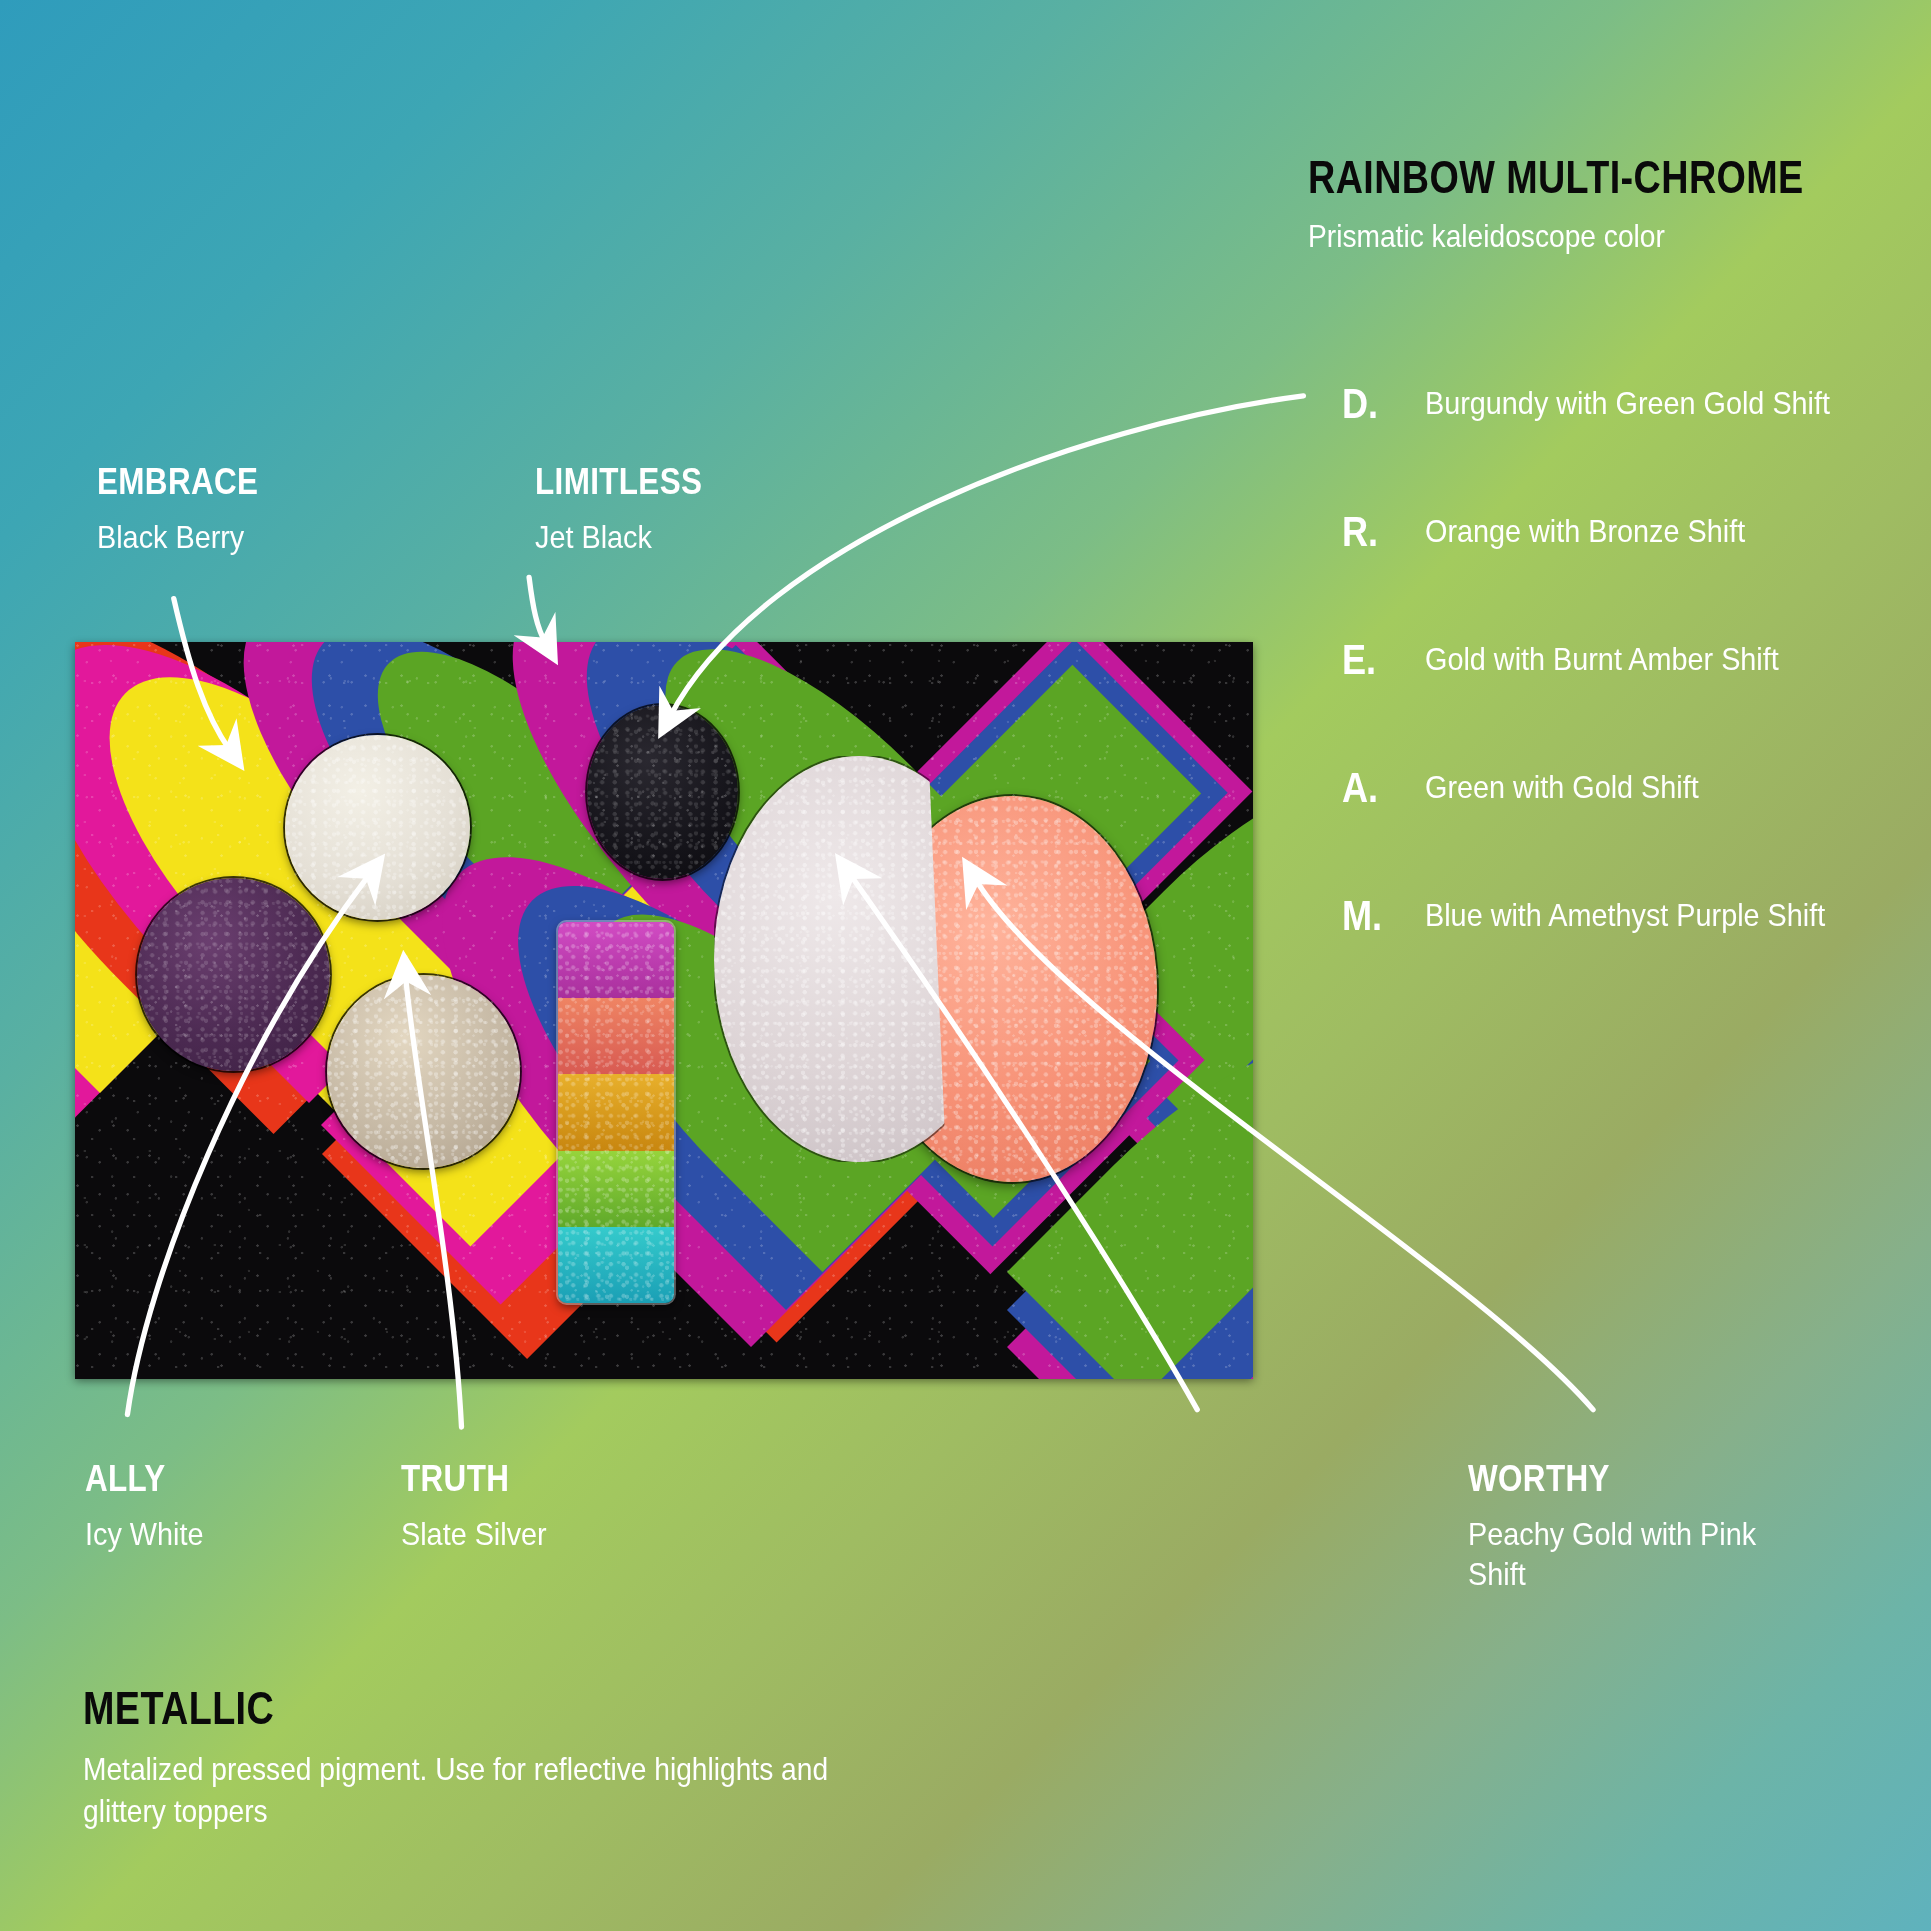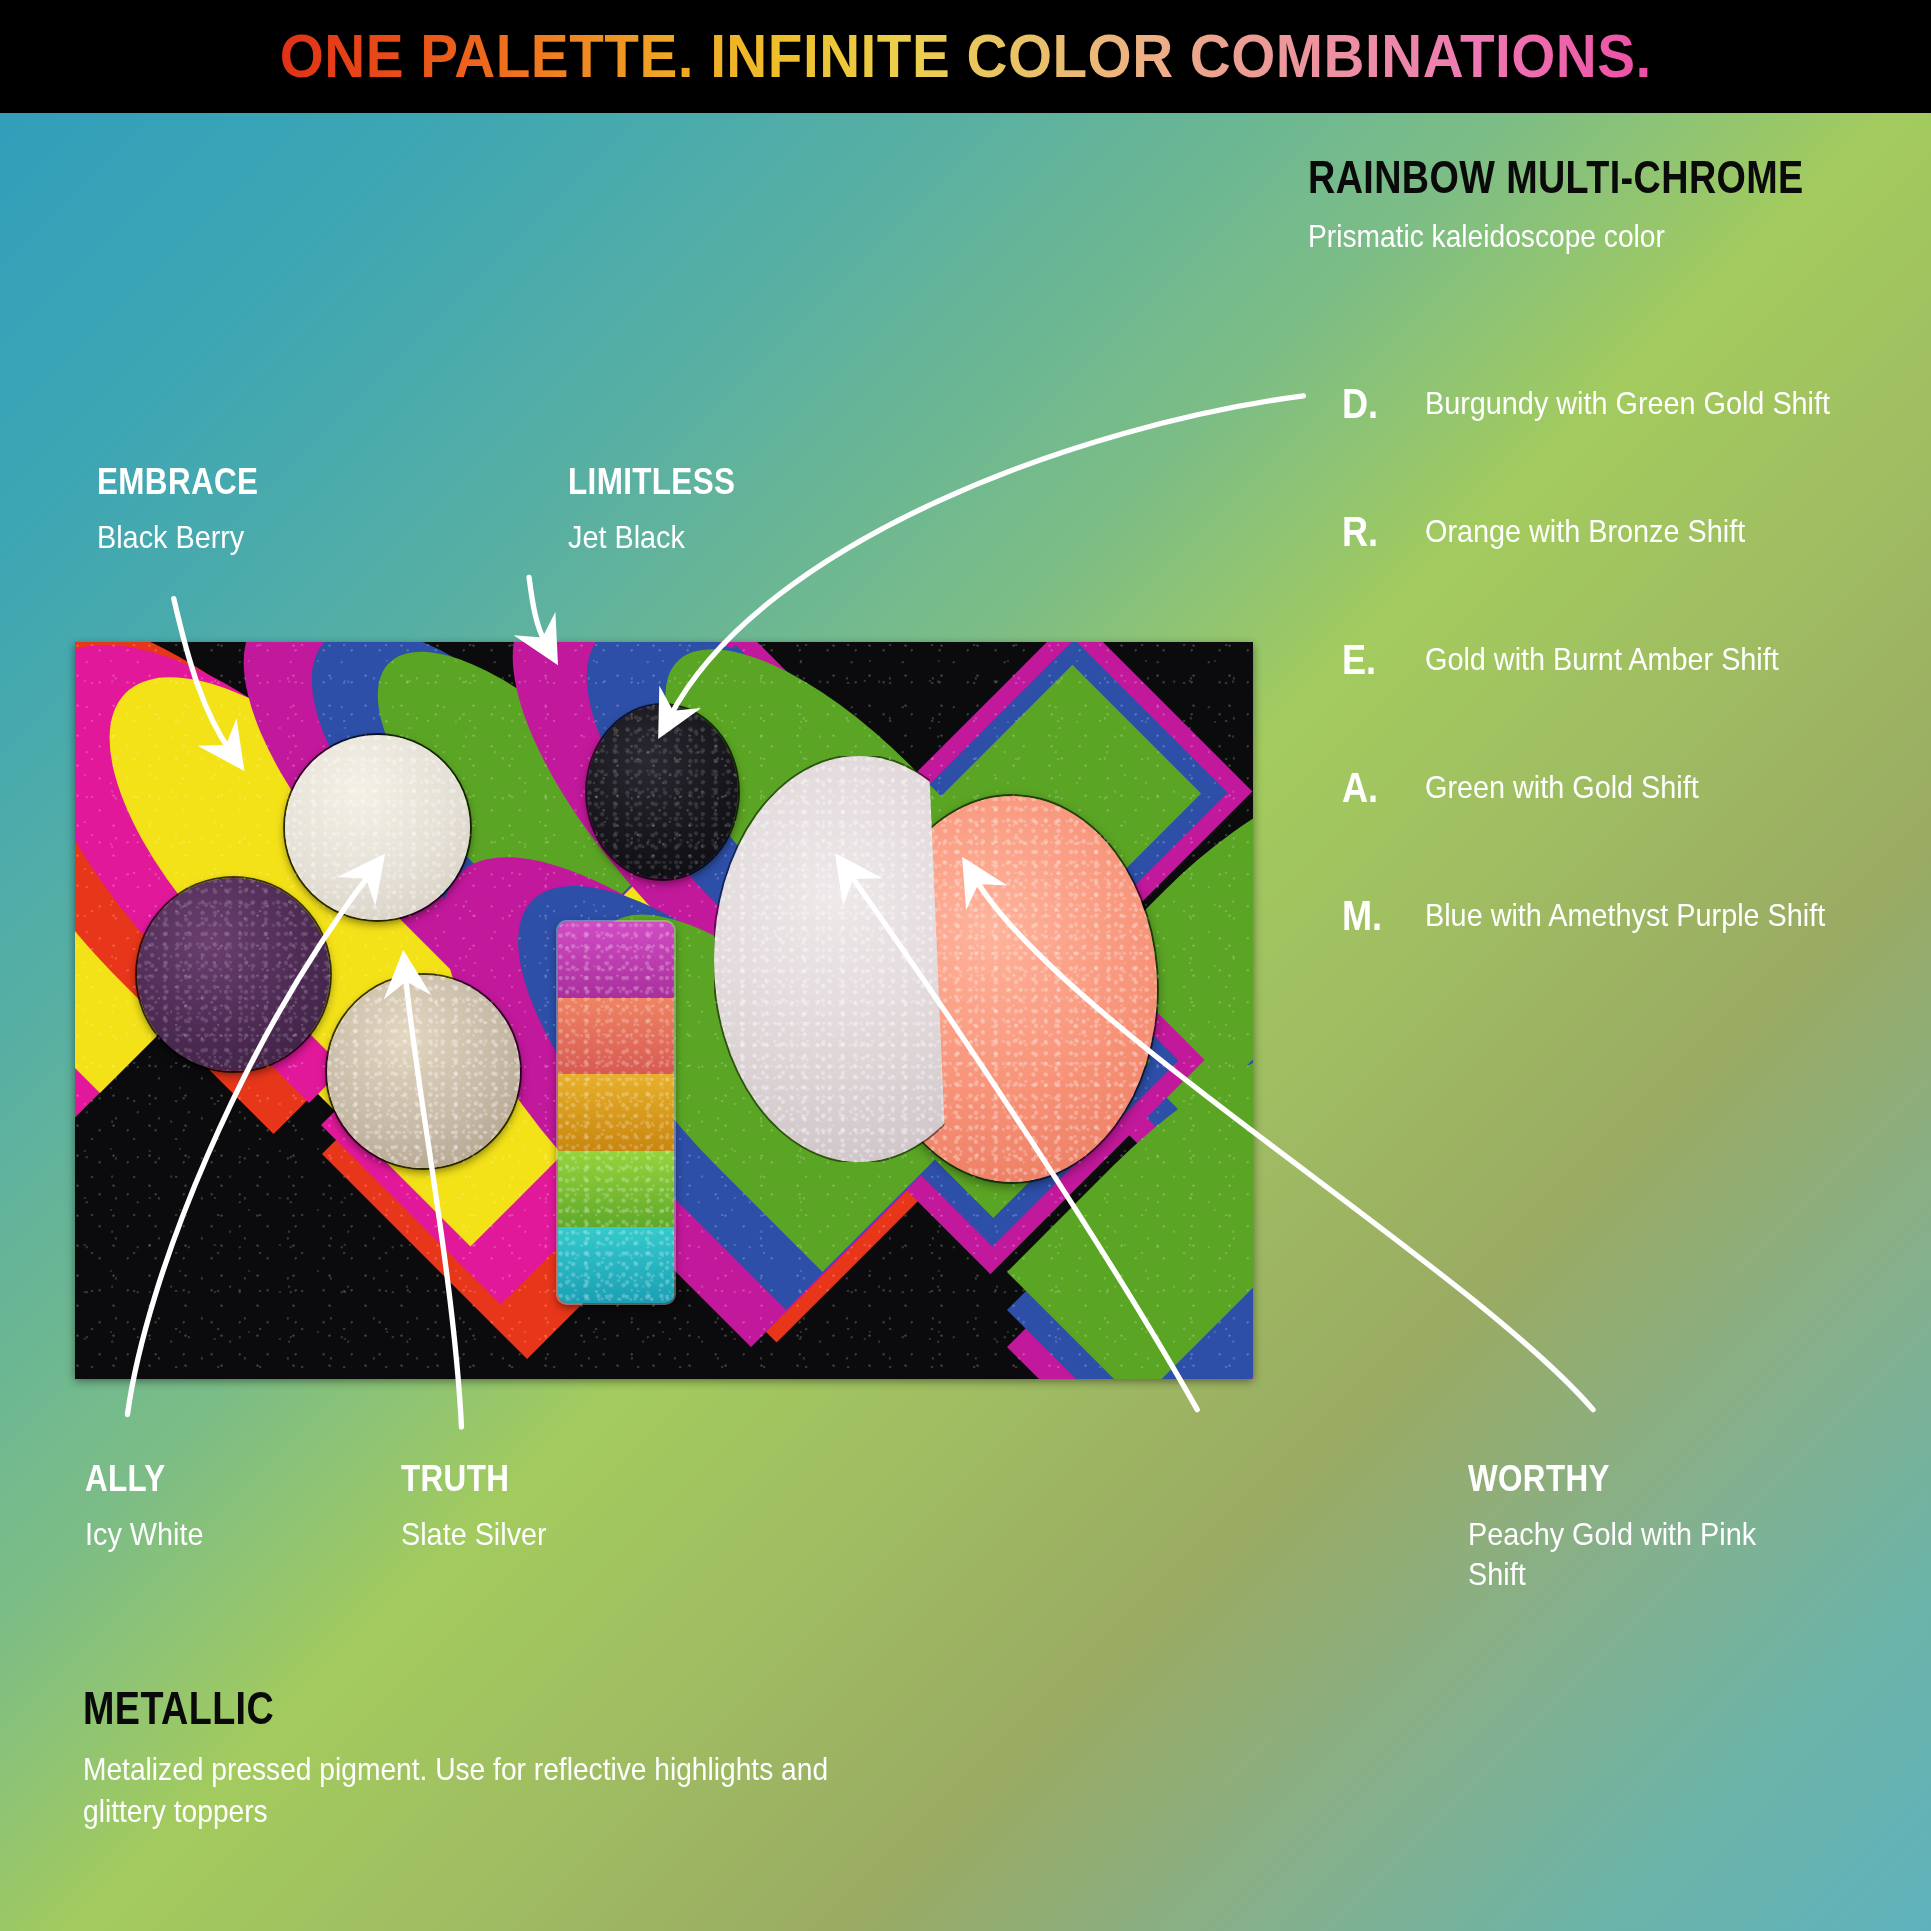--- a/index.html
+++ b/index.html
@@ -72,21 +72,21 @@
   #cream-matte .cat-desc{margin-top:15.4px;}
   #rainbow-mc{left:1308px;top:154px;width:618px;}
   #rainbow-mc .cat-desc{margin-top:15.4px;}
   #metallic{left:83px;top:1685px;width:869px;}
   #metallic .cat-desc{margin-top:17.4px;}
   #elastin{left:1062px;top:1685px;width:830px;}
   #elastin .cat-desc{margin-top:17.4px;}
 
   #sh-embrace{left:97px;top:461px;}
   #sh-embrace .shade-desc{margin-top:13.5px;}
-  #sh-limitless{left:568px;top:461px;}
+  #sh-limitless{left:535px;top:461px;}
   #sh-limitless .shade-desc{margin-top:13.5px;}
   #sh-ally{left:85px;top:1458px;}
   #sh-ally .shade-desc{margin-top:13.5px;}
   #sh-truth{left:401px;top:1458px;}
   #sh-truth .shade-desc{margin-top:13.5px;}
   #sh-freedom{left:1075px;top:1458px;width:280px;}
   #sh-freedom .shade-desc{margin-top:13.5px;}
   #sh-worthy{left:1468px;top:1458px;width:386px;}
   #sh-worthy .shade-desc{margin-top:13.5px;}
 
@@ -147,23 +147,20 @@
 
   
   #leaders{position:absolute;left:0;top:0;width:1931px;height:1931px;
            pointer-events:none;z-index:40;}
 </style>
 </head>
 <body>
 
 <div class="page">
 
-  <div class="header">
-    <div class="header-title">ONE PALETTE. INFINITE COLOR COMBINATIONS.</div>
-  </div>
 
 
   <div class="blk" id="rainbow-mc">
     <div class="cat-title">RAINBOW MULTI-CHROME</div>
     <div class="cat-desc">Prismatic kaleidoscope color</div>
   </div>
 
   <div id="dream-list">
     <div class="dream-row">
       <div class="dream-letter">D.</div>

